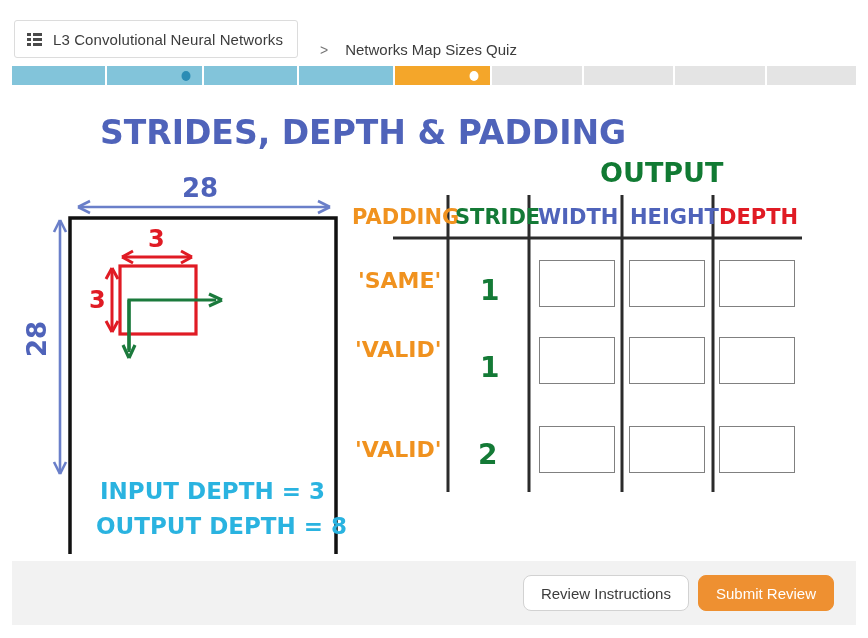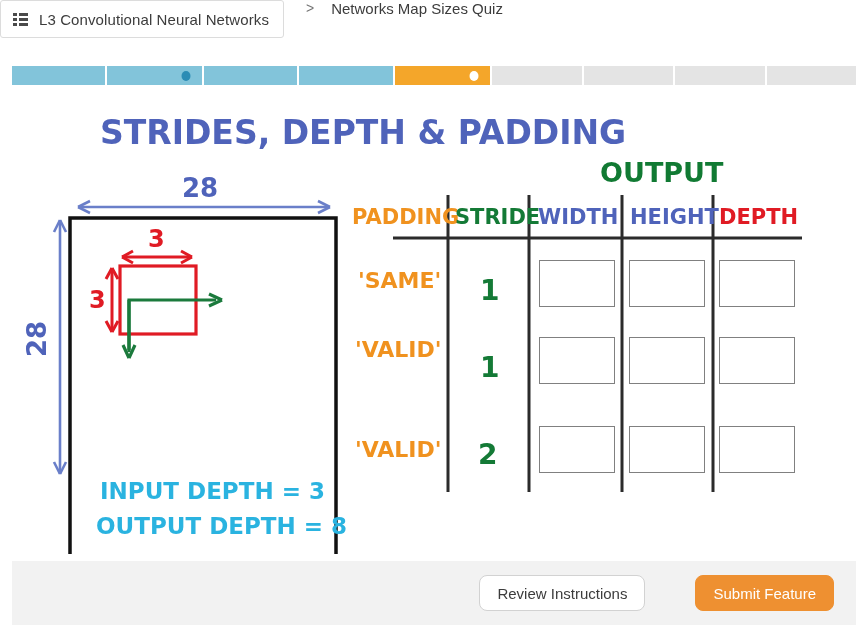--- a/index.html
+++ b/index.html
@@ -9,21 +9,21 @@
     width: 868px; height: 638px;
     background: #ffffff;
     font-family: "Liberation Sans", sans-serif;
     overflow: hidden;
   }
   #app { position: relative; width: 868px; height: 638px; background: #fff; }
 
   
   .breadcrumb-bar {
     position: absolute; left: 0; top: 0; width: 868px; height: 58px;
-    display: flex; align-items: flex-start; padding-left: 0;
+    display: flex; align-items: flex-end; padding-left: 14px;
   }
   .crumb-box {
     display: flex; align-items: center; gap: 11px;
     height: 38px; padding: 0 14px 0 12px;
     border: 1px solid #dcdcdc; border-radius: 3px; background: #fff;
   }
   .list-icon { display: inline-block; width: 15px; height: 13px; position: relative; }
   .list-icon i {
     position: absolute; left: 0; height: 3px; background: #4a4a4a; display: block;
   }
@@ -63,21 +63,21 @@
   
   .footer {
     position: absolute; left: 12px; top: 561px; width: 844px; height: 64px;
     background: #f2f2f2;
     display: flex; align-items: center; justify-content: flex-end;
     padding-right: 22px; gap: 9px;
   }
   .btn {
     font-family: "Liberation Sans", sans-serif; font-size: 15px;
     border-radius: 8px; cursor: pointer; height: 36px; padding: 0 17px;
-    display: inline-flex; align-items: center; justify-content: center; margin-left: 41px;
+    display: inline-flex; align-items: center; justify-content: center;
   }
   .btn-secondary { background: #fff; border: 1px solid #d2d2d2; color: #3c3c3c; }
   .btn-primary { background: #ee9031; border: 1px solid #ee9031; color: #fff; }
 </style>
 </head>
 <body>
 
 <div id="app">
 
   <div class="breadcrumb-bar">
@@ -191,16 +191,16 @@
     <input class="answer-box" style="left: 629px; top: 245px;" value="">
     <input class="answer-box" style="left: 719px; top: 245px;" value="">
 
     <input class="answer-box" style="left: 539px; top: 334px;" value="">
     <input class="answer-box" style="left: 629px; top: 334px;" value="">
     <input class="answer-box" style="left: 719px; top: 334px;" value="">
   </div>
 
   <div class="footer">
     <button class="btn btn-secondary">Review Instructions</button>
-    <button class="btn btn-primary">Submit Feature</button>
+    <button class="btn btn-primary">Submit Review</button>
   </div>
 
 </div>
 
 </body></html>

